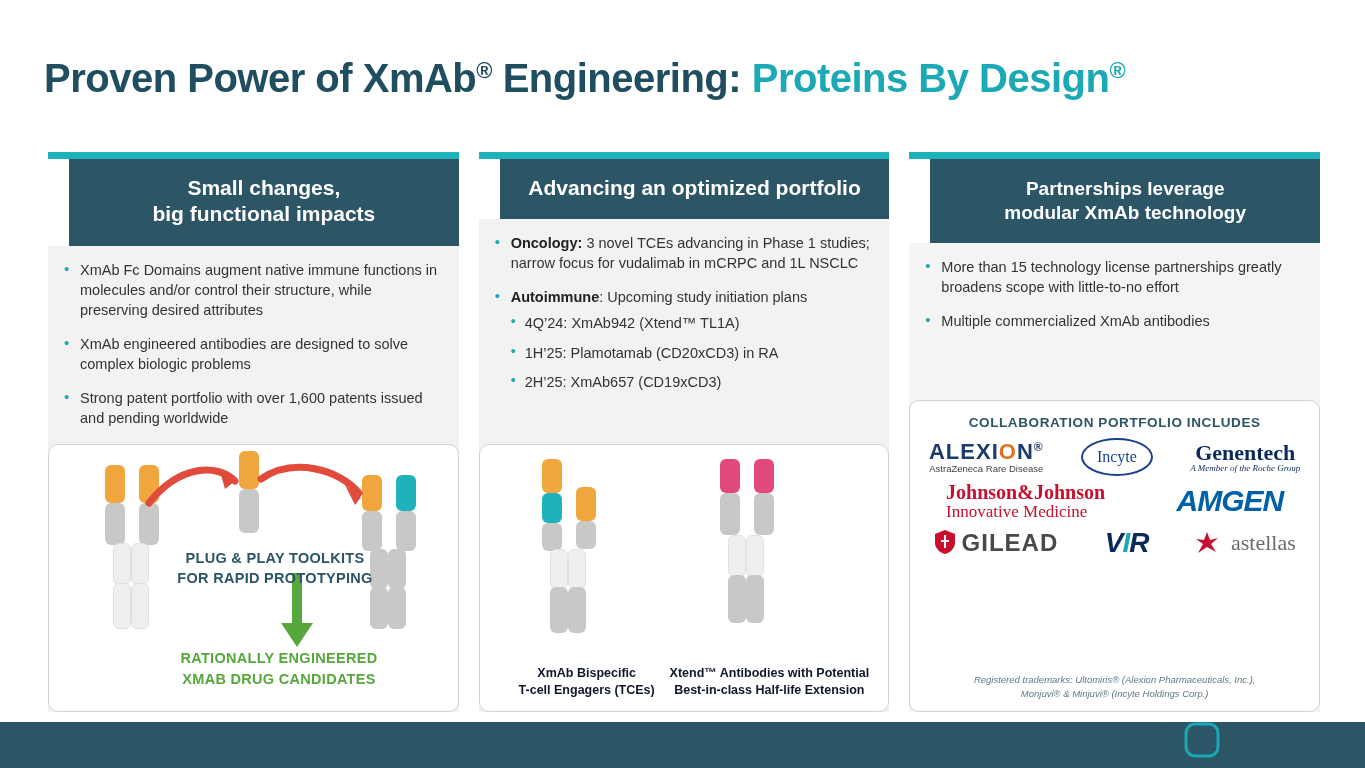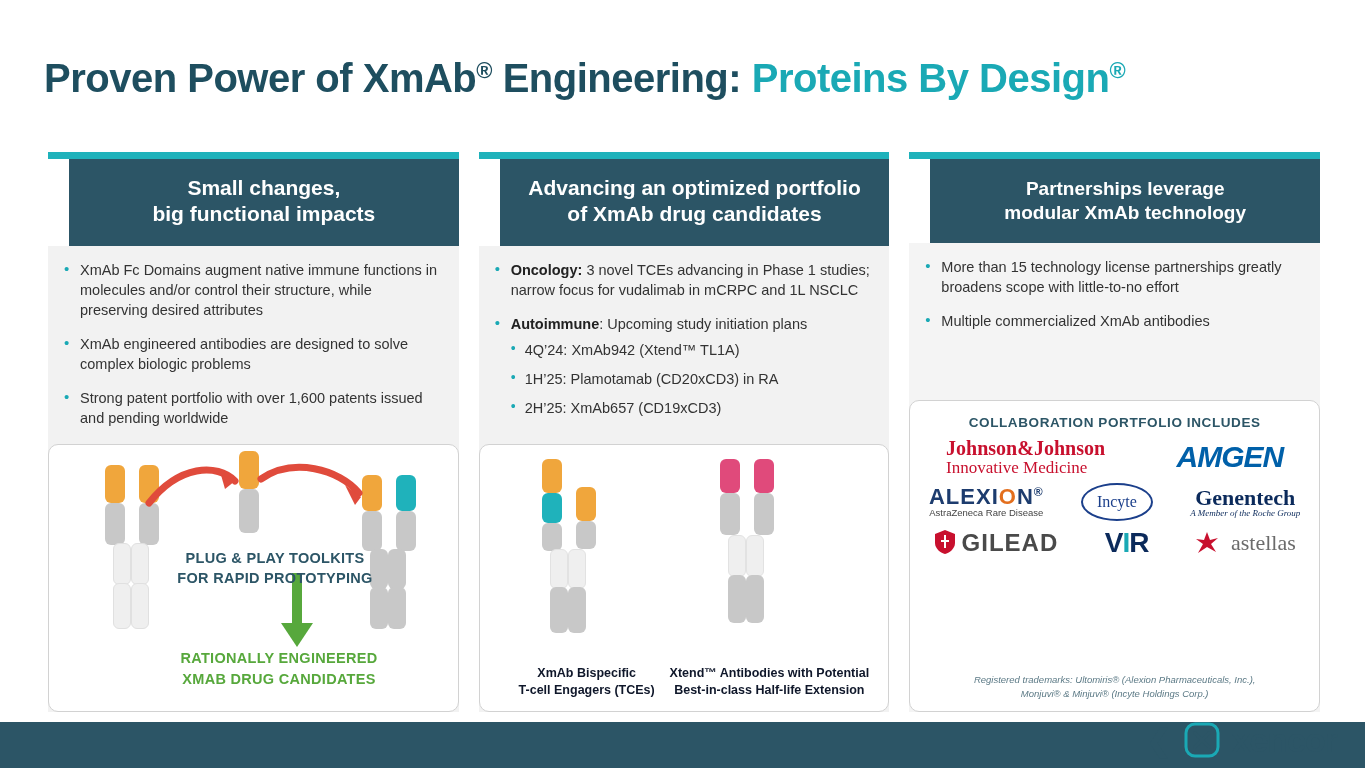--- a/index.html
+++ b/index.html
@@ -204,21 +204,20 @@
           <div>XMAB DRUG CANDIDATES</div>
         </div>
       </div>
     </div>
   </div>
 
   <div class="col col2">
     <div class="col-topbar"></div>
     <div class="col-head c2">
       <div>Advancing an optimized portfolio</div>
-      <div>of XmAb drug candidates</div>
     </div>
     <div class="col-body">
       <ul class="bul">
         <li><b>Oncology:</b><span> 3 novel TCEs advancing in Phase 1 studies; narrow focus for vudalimab in mCRPC and 1L NSCLC</span></li>
         <li style="margin-bottom:6px;"><b>Autoimmune</b><span>: Upcoming study initiation plans</span></li>
       </ul>
       <ul class="sub" style="margin-left:14px;">
         <li>4Q’24: XmAb942 (Xtend™ TL1A)</li>
         <li>1H’25: Plamotamab (CD20xCD3) in RA</li>
         <li>2H’25: XmAb657 (CD19xCD3)</li>
@@ -276,48 +275,48 @@
       <div class="brandrow">
         <div><span>ULTOMIRIS</span><span class="sup">®</span></div>
         <div><span>MONJUVI</span><span class="sup">®</span><span>/MINJUVI</span><span class="sup">®</span></div>
       </div>
 
       <div class="card card3">
         <div class="collab-title">COLLABORATION PORTFOLIO INCLUDES</div>
         <div class="logo-grid">
 
           <div class="logo-row">
-            <div style="text-align:left;line-height:1.05;">
-              <div style="font-family:'Liberation Serif',serif;font-size:20px;font-weight:bold;color:#c8102e;">Johnson&amp;Johnson</div>
-              <div style="font-family:'Liberation Serif',serif;font-size:17px;color:#c8102e;">Innovative Medicine</div>
-            </div>
-            <div style="font-size:30px;font-weight:bold;color:#0060a9;font-style:italic;letter-spacing:-1px;">AMGEN</div>
-          </div>
-
-          <div class="logo-row">
             <div style="text-align:center;line-height:1.05;">
               <div style="font-size:22px;font-weight:bold;color:#1d3c6e;letter-spacing:1px;">ALEXI<span style="color:#e36f1e;">O</span>N<span class="sup">®</span></div>
               <div style="font-size:9.5px;color:#444;">AstraZeneca Rare Disease</div>
             </div>
             <div style="border:2px solid #1b3f8b;border-radius:50%;padding:8px 14px;font-size:16px;color:#1b3f8b;font-family:'Liberation Serif',serif;">Incyte</div>
             <div style="text-align:center;line-height:1.05;">
               <div style="font-family:'Liberation Serif',serif;font-size:22px;font-weight:bold;color:#0b2a5b;">Genentech</div>
               <div style="font-family:'Liberation Serif',serif;font-size:9px;font-style:italic;color:#0b2a5b;">A Member of the Roche Group</div>
             </div>
+          </div>
+
+          <div class="logo-row">
+            <div style="text-align:left;line-height:1.05;">
+              <div style="font-family:'Liberation Serif',serif;font-size:20px;font-weight:bold;color:#c8102e;">Johnson&amp;Johnson</div>
+              <div style="font-family:'Liberation Serif',serif;font-size:17px;color:#c8102e;">Innovative Medicine</div>
+            </div>
+            <div style="font-size:30px;font-weight:bold;color:#0060a9;font-style:italic;letter-spacing:-1px;">AMGEN</div>
           </div>
 
           <div class="logo-row">
             <div style="display:flex;align-items:flex-start;gap:6px;">
               <svg width="22" height="26" viewBox="0 0 22 26">
                   <path d="M11 1 L21 5 V14 C21 20 15 24 11 25 C7 24 1 20 1 14 V5 Z" fill="#c8102e"></path>
                   <path d="M11 6 v13 M7 12 h8" stroke="#fff" stroke-width="2"></path>
                 </svg>
               <span style="font-size:24px;font-weight:bold;color:#4a4a4a;letter-spacing:1px;">GILEAD</span>
             </div>
-            <div style="font-size:28px;font-weight:bold;color:#0b2a5b;letter-spacing:-1px;">V<span style="color:#1aa9b5;">I</span>R</div>
+            <div style="font-size:28px;font-weight:bold;color:#0b2a5b;letter-spacing:-1px;font-style:italic;">V<span style="color:#1aa9b5;">I</span>R</div>
             <div style="display:flex;align-items:center;gap:12px;">
               <svg width="24" height="24" viewBox="0 0 24 24">
                   <path d="M12 1 L15 9 L23 7 L16 13 L21 21 L12 16 L3 22 L8 13 L1 8 L9 9 Z" fill="#c8102e"></path>
                 </svg>
               <span style="font-family:'Liberation Serif',serif;font-size:22px;color:#6b6b6b;">astellas</span>
             </div>
           </div>
         </div>
 
         <div class="tm-note">

